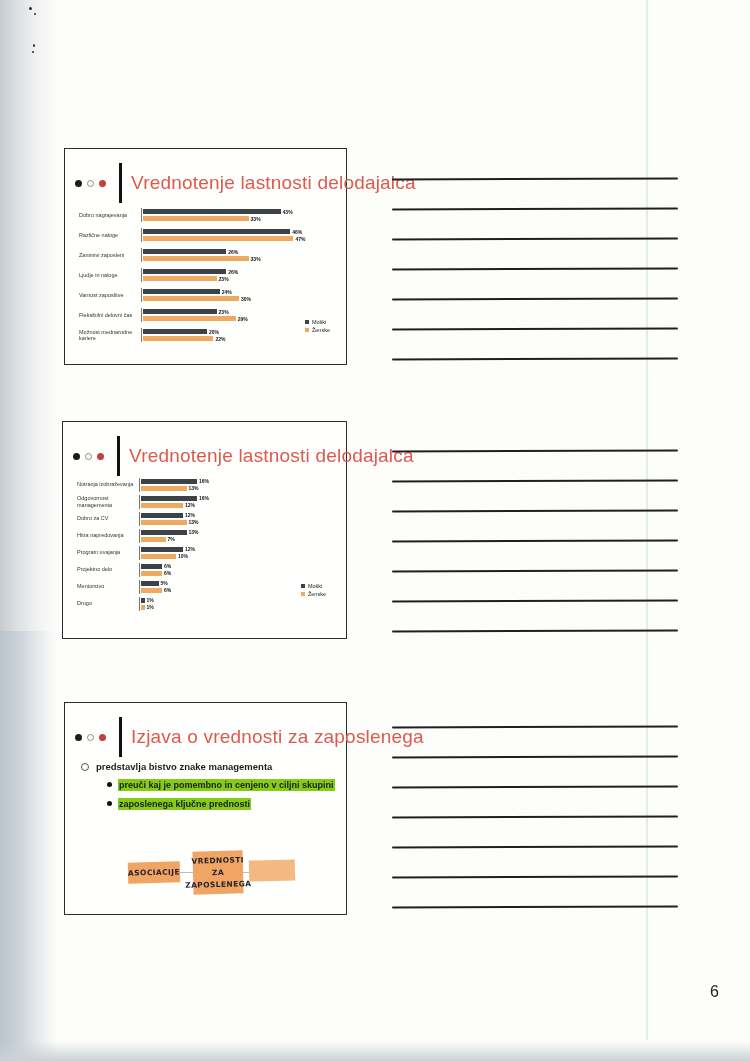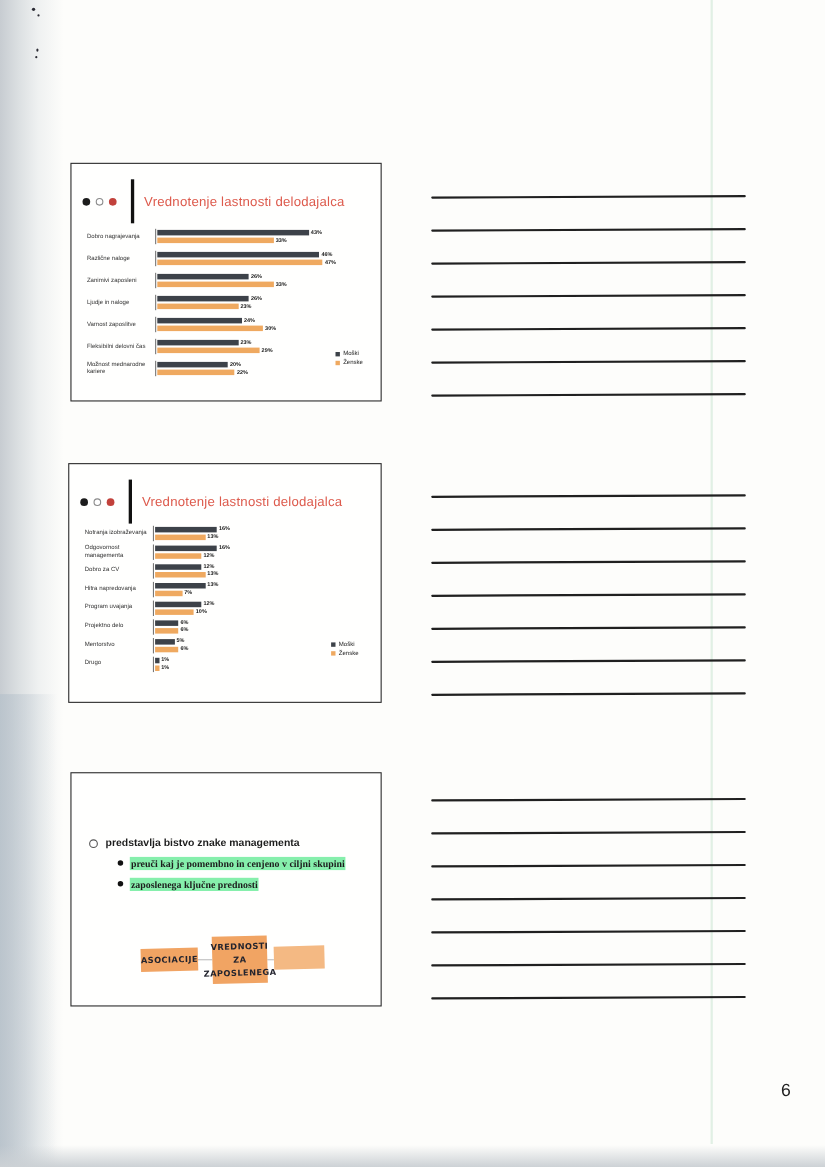--- a/index.html
+++ b/index.html
@@ -22,21 +22,21 @@
   #slide1{left:64px;top:148px;width:281px;height:215px;}
   #slide2{left:62px;top:421px;width:283px;height:216px;}
   #slide3{left:64px;top:702px;width:281px;height:211px;}
 
   .slide-head{position:absolute;left:10px;top:14px;height:40px;display:flex;align-items:center;}
   .dot{width:7px;height:7px;border-radius:50%;margin-right:5px;flex-shrink:0;}
   .dot-black{background:#1c1c1c;}
   .dot-open{background:#fff;border:1.3px solid #8a8a8a;width:5px;height:5px;}
   .dot-red{background:#c2413b;}
   .vbar{width:3px;height:40px;background:#111;margin:0 9px 0 8px;flex-shrink:0;}
-  .slide-title{color:#dd5a4c;font-size:12px;letter-spacing:.2px;white-space:nowrap;}
+  .slide-title{color:#dd5a4c;font-size:19px;letter-spacing:.2px;white-space:nowrap;}
 
   
   .chart{position:absolute;left:14px;right:8px;}
   #chart1{top:56px;}
   #chart2{top:54px;}
   .crow{display:flex;align-items:center;}
   #chart1 .crow{height:20px;}
   #chart2 .crow{height:17px;}
   .clab{width:62px;font-size:5.5px;line-height:6.5px;color:#333;padding-right:4px;box-sizing:border-box;}
   .cbars{border-left:1px solid #777;padding-left:1px;}
@@ -52,21 +52,21 @@
   .lsq{width:4px;height:4px;margin-right:3px;flex-shrink:0;}
   .lsq.s0{background:#3d4249;}
   .lsq.s1{background:#efa960;}
 
   
   .s3-body{position:absolute;left:16px;top:58px;right:10px;font-weight:bold;color:#1d1d1d;}
   .b1{display:flex;font-size:9.5px;}
   .b1-marker{width:6px;height:6px;border:1.5px solid #555;border-radius:50%;margin:2px 7px 0 0;flex-shrink:0;background:#fff;}
   .sub{margin-left:26px;margin-top:7px;display:flex;font-size:9px;line-height:12px;}
   .sub-marker{width:5px;height:5px;background:#111;border-radius:50%;margin:3px 6px 0 0;flex-shrink:0;}
-  .hl{background:#86efac;padding:0 1px;-webkit-box-decoration-break:clone;box-decoration-break:clone;font-family:Liberation Serif, serif;}
+  .hl{background:#84cc16;padding:0 1px;-webkit-box-decoration-break:clone;box-decoration-break:clone;}
   .diagram{position:absolute;left:0;top:148px;width:100%;height:60px;}
   .dline{position:absolute;height:1px;background:#bdbdbd;top:21px;}
   .dbox{position:absolute;background:#f1a463;display:flex;align-items:center;justify-content:center;
     text-align:center;font-weight:bold;color:#23242e;transform:rotate(-1.5deg);
     font-family:"DejaVu Sans", sans-serif;letter-spacing:.4px;}
   #dbox1{left:63px;top:11px;width:52px;height:21px;font-size:7.5px;}
   #dbox2{left:128px;top:0;width:50px;height:43px;font-size:7.5px;line-height:12px;}
   #dbox3{left:184px;top:9px;width:46px;height:21px;background:#f4b983;}
 
   
@@ -319,20 +319,27 @@
       <span>Moški</span>
     </div>
     <div class="legend-row">
       <span class="lsq s1"></span>
       <span>Ženske</span>
     </div>
   </div>
 </div>
 
 <div class="slide" id="slide3">
+  <div class="slide-head">
+    <span class="dot dot-black"></span>
+    <span class="dot dot-open"></span>
+    <span class="dot dot-red"></span>
+    <span class="vbar"></span>
+    <span class="slide-title">Izjava o vrednosti za zaposlenega</span>
+  </div>
   <div class="s3-body">
     <div class="b1">
       <span class="b1-marker"></span>
       <span>predstavlja bistvo znake managementa</span>
     </div>
     <div class="sub">
       <span class="sub-marker"></span>
       <span class="hl">preuči kaj je pomembno in cenjeno v ciljni skupini</span>
     </div>
     <div class="sub">

